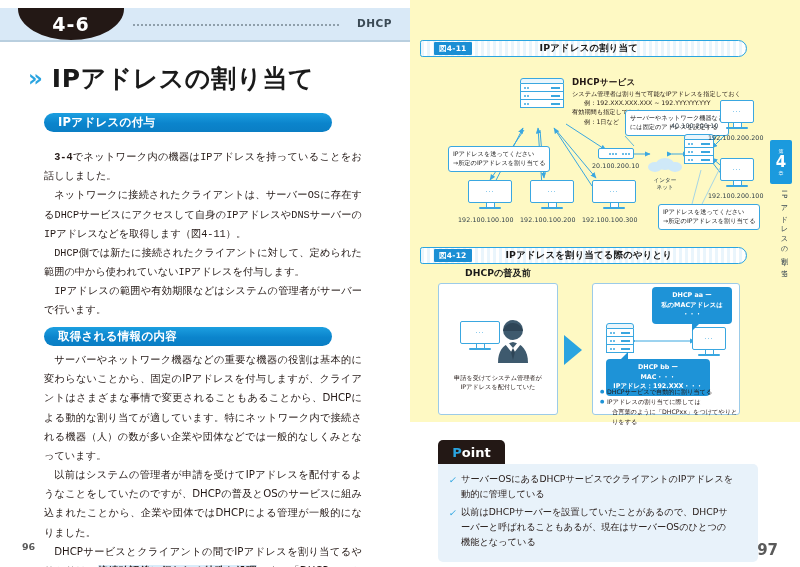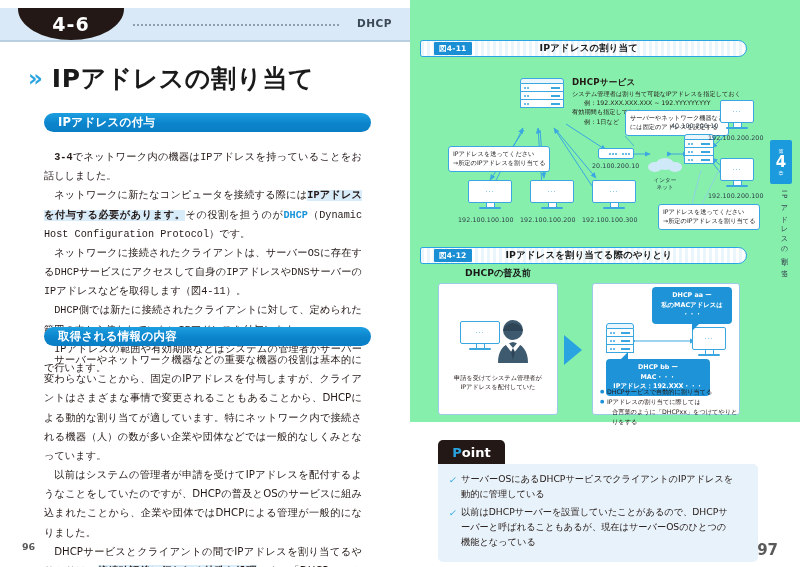--- a/index.html
+++ b/index.html
@@ -37,21 +37,21 @@
   .header-topic {
     position:absolute; right:18px; top:17px;
     font-size:10.5px; font-weight:bold; color:#3b4a55; letter-spacing:.5px;
   }
 
   .title-row { position:absolute; left:28px; top:62px; width:360px; display:flex; align-items:center; gap:9px; }
   .title-chev { color:#2aa4e0; font-size:23px; font-weight:bold; line-height:1; }
   .title-txt { font-size:25px; font-weight:bold; color:#1a1a1a; letter-spacing:.5px; }
 
   .pill {
-    position:absolute; left:44px; width:327px; height:19px;
+    position:absolute; left:44px; width:288px; height:19px;
     border-radius:10px;
     background:linear-gradient(to bottom,#1c9fe0 0%, #0b84cc 55%, #0a7ec4 100%);
     color:#fff; font-size:11.5px; font-weight:bold;
     display:flex; align-items:center; padding-left:14px; letter-spacing:.3px;
   }
   #pill1 { top:113px; }
   #pill2 { top:327px; }
 
   .body-txt {
     position:absolute; left:44px; width:318px;
@@ -61,21 +61,21 @@
   #body1 { top:148px;font-family:Liberation Mono, monospace; }
   #body2 { top:350px; }
   .body-txt p { text-indent:1em; margin-bottom:0; }
   .body-txt b { font-weight:bold; }
   .hl { background:#d8ecfa; }
   .dhcp-blue { color:#1a93da; font-weight:bold; }
 
   .pagenum-l { position:absolute; left:22px; top:541px; font-size:9.5px; font-weight:bold; color:#5a5a5a; }
 
   
-  .right-page { position:absolute; left:410px; top:0; width:390px; height:422px; background:#86efac; }
+  .right-page { position:absolute; left:410px; top:0; width:390px; height:422px; background:#fef9c3; }
 
   .figbar {
     position:absolute; left:10px; width:327px; height:17px;
     border:1px solid #2aa4e0; border-radius:3px 11px 11px 3px;
     background:repeating-linear-gradient(to right,#eaf5fc 0 3px,#ffffff 3px 6px);
     display:flex; align-items:center;
   }
   #figbar1 { top:40px; }
   #figbar2 { top:247px; }
   .fig-tag {
@@ -186,21 +186,20 @@
 
     <div class="title-row">
       <span class="title-chev">»</span>
       <span class="title-txt">IPアドレスの割り当て</span>
     </div>
 
     <div class="pill" id="pill1">IPアドレスの付与</div>
 
     <div class="body-txt" id="body1">
       <p><b>3-4</b><span>でネットワーク内の機器はIPアドレスを持っていることをお話ししました。</span></p>
-      <p><span>ネットワークに新たなコンピュータを接続する際には</span><b class="hl">IPアドレスを付与する必要があります。</b><span>その役割を担うのが</span><span class="dhcp-blue">DHCP</span><span>（Dynamic Host Configuration Protocol）です。</span></p>
       <p>ネットワークに接続されたクライアントは、サーバーOSに存在するDHCPサービスにアクセスして自身のIPアドレスやDNSサーバーのIPアドレスなどを取得します（図4-11）。</p>
       <p>DHCP側では新たに接続されたクライアントに対して、定められた範囲の中から使われていないIPアドレスを付与します。</p>
       <p>IPアドレスの範囲や有効期限などはシステムの管理者がサーバーで行います。</p>
     </div>
 
     <div class="pill" id="pill2">取得される情報の内容</div>
 
     <div class="body-txt" id="body2">
       <p>サーバーやネットワーク機器などの重要な機器の役割は基本的に変わらないことから、固定のIPアドレスを付与しますが、クライアントはさまざまな事情で変更されることもあることから、DHCPによる動的な割り当てが適しています。特にネットワーク内で接続される機器（人）の数が多い企業や団体などでは一般的なしくみとなっています。</p>
       <p>以前はシステムの管理者が申請を受けてIPアドレスを配付するようなことをしていたのですが、DHCPの普及とOSのサービスに組み込まれたことから、企業や団体ではDHCPによる管理が一般的になりました。</p>

